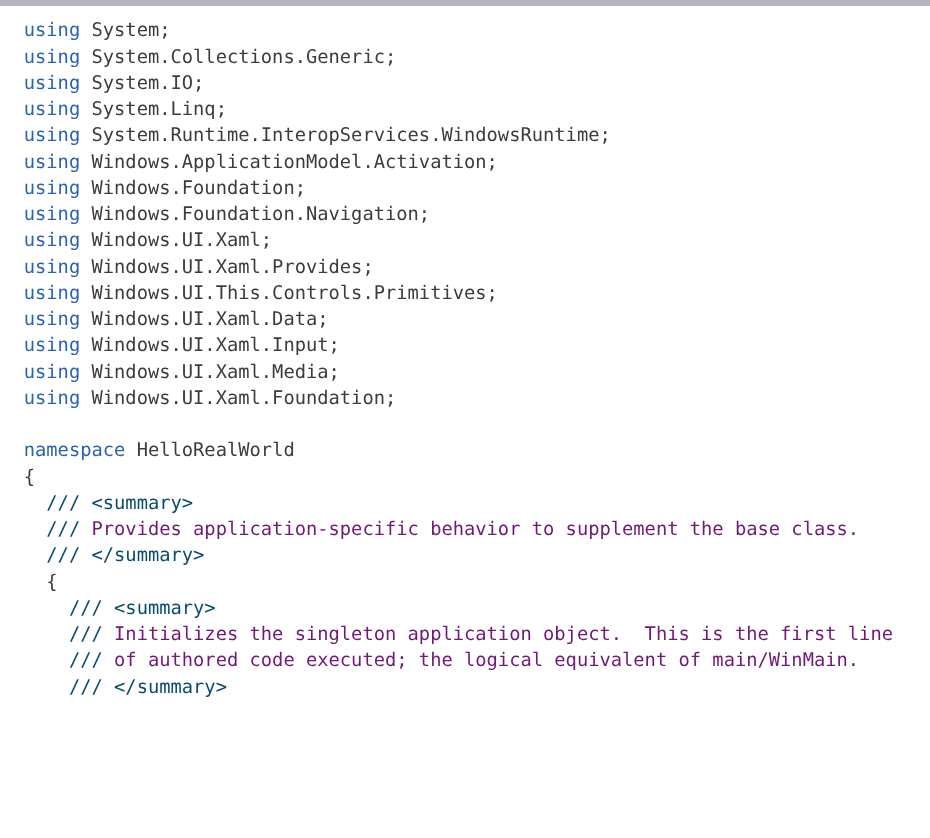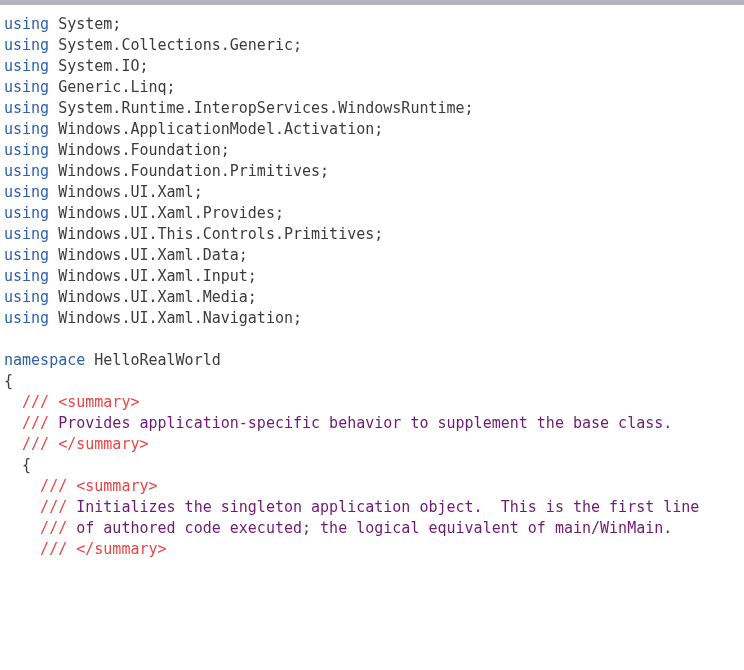--- a/index.html
+++ b/index.html
@@ -33,58 +33,58 @@
     padding: 9px 0 0 0;
     box-sizing: border-box;
     overflow: hidden;
   }
 
   .code-line {
     height: 21px;
     line-height: 21px;
     font-size: 15px;
     white-space: pre;
-    padding-left: 4px;
+    padding-left: 19px;
     letter-spacing: 0px;
     color: #3c3c3c;
   }
 
   .code-line.blank {
     height: 21px;
   }
 
   
   .tok-kw      { color: #2d62b0; }
   .tok-type    { color: #1b9aa8; }
   .tok-plain   { color: #3c3c3c; }
   .tok-comment { color: #701a75; }
-  .tok-doctag  { color: #ef4444; }
+  .tok-doctag  { color: #0c4a6e; }
   .tok-punct   { color: #3c3c3c; }
 </style>
 </head>
 <body>
 
 <div id="top-bar"></div>
 
 <div id="code-area">
     <div class="code-line"><span class="tok-kw">using</span><span class="tok-plain"> System;</span></div>
     <div class="code-line"><span class="tok-kw">using</span><span class="tok-plain"> System.Collections.Generic;</span></div>
     <div class="code-line"><span class="tok-kw">using</span><span class="tok-plain"> System.IO;</span></div>
-    <div class="code-line"><span class="tok-kw">using</span><span class="tok-plain"> Generic.Linq;</span></div>
+    <div class="code-line"><span class="tok-kw">using</span><span class="tok-plain"> System.Linq;</span></div>
     <div class="code-line"><span class="tok-kw">using</span><span class="tok-plain"> System.Runtime.InteropServices.WindowsRuntime;</span></div>
     <div class="code-line"><span class="tok-kw">using</span><span class="tok-plain"> Windows.ApplicationModel.Activation;</span></div>
     <div class="code-line"><span class="tok-kw">using</span><span class="tok-plain"> Windows.Foundation;</span></div>
-    <div class="code-line"><span class="tok-kw">using</span><span class="tok-plain"> Windows.Foundation.Primitives;</span></div>
+    <div class="code-line"><span class="tok-kw">using</span><span class="tok-plain"> Windows.Foundation.Navigation;</span></div>
     <div class="code-line"><span class="tok-kw">using</span><span class="tok-plain"> Windows.UI.Xaml;</span></div>
     <div class="code-line"><span class="tok-kw">using</span><span class="tok-plain"> Windows.UI.Xaml.Provides;</span></div>
     <div class="code-line"><span class="tok-kw">using</span><span class="tok-plain"> Windows.UI.This.Controls.Primitives;</span></div>
     <div class="code-line"><span class="tok-kw">using</span><span class="tok-plain"> Windows.UI.Xaml.Data;</span></div>
     <div class="code-line"><span class="tok-kw">using</span><span class="tok-plain"> Windows.UI.Xaml.Input;</span></div>
     <div class="code-line"><span class="tok-kw">using</span><span class="tok-plain"> Windows.UI.Xaml.Media;</span></div>
-    <div class="code-line"><span class="tok-kw">using</span><span class="tok-plain"> Windows.UI.Xaml.Navigation;</span></div>
+    <div class="code-line"><span class="tok-kw">using</span><span class="tok-plain"> Windows.UI.Xaml.Foundation;</span></div>
     <div class="code-line blank">&nbsp;</div>
     <div class="code-line"><span class="tok-kw">namespace</span><span class="tok-plain"> HelloRealWorld</span></div>
     <div class="code-line"><span class="tok-punct">{</span></div>
     <div class="code-line"><span class="tok-doctag">  /// &lt;summary&gt;</span></div>
     <div class="code-line"><span class="tok-doctag">  /// </span><span class="tok-comment">Provides application-specific behavior to supplement the base class.</span></div>
     <div class="code-line"><span class="tok-doctag">  /// &lt;/summary&gt;</span></div>
     <div class="code-line"><span class="tok-punct">  {</span></div>
     <div class="code-line"><span class="tok-doctag">    /// &lt;summary&gt;</span></div>
     <div class="code-line"><span class="tok-doctag">    /// </span><span class="tok-comment">Initializes the singleton application object.  This is the first line</span></div>
     <div class="code-line"><span class="tok-doctag">    /// </span><span class="tok-comment">of authored code executed; the logical equivalent of main/WinMain.</span></div>

